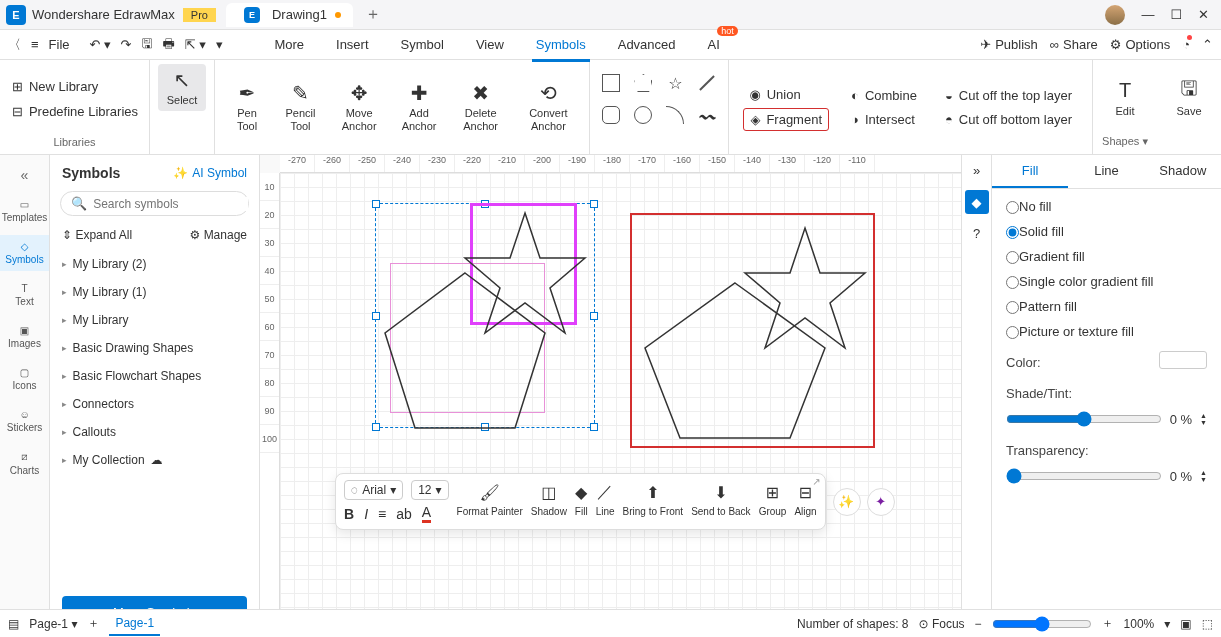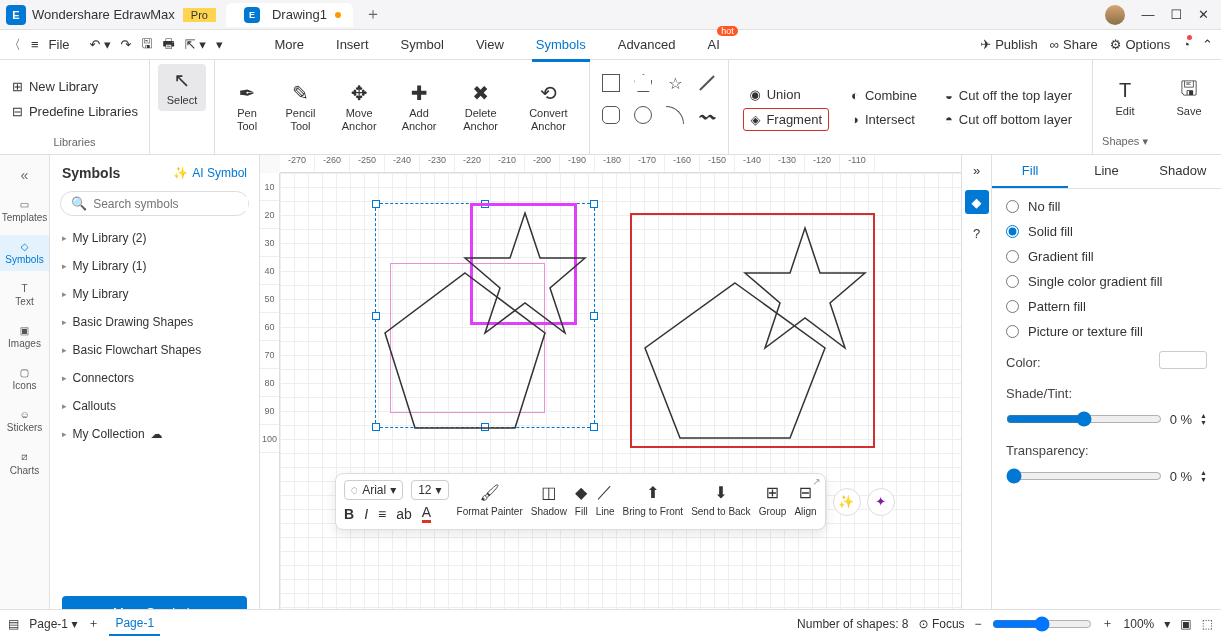--- a/index.html
+++ b/index.html
@@ -95,21 +95,21 @@
 .colorstrip { position: absolute; bottom: 0; left: 0; right: 0; height: 18px; background: #fff; border-top: 1px solid #eee; display: flex; align-items: center; padding: 0 8px; gap: 1px; overflow: hidden; }
 .colorstrip .sw { width: 7px; height: 12px; }
 
 
 .rightrail { width: 30px; display:flex; flex-direction:column; align-items:center; gap:12px; padding-top:8px; border-left:1px solid #e0e0e0; }
 .rightpanel { width: 230px; border-left: 1px solid #e0e0e0; display: flex; flex-direction: column; padding: 0; }
 .rp-tabs { display: flex; border-bottom: 1px solid #e0e0e0; }
 .rp-tab { flex: 1; text-align: center; padding: 8px 0; cursor: pointer; font-size: 13px; }
 .rp-tab.active { color: #0078d4; font-weight: 500; border-bottom: 2px solid #0078d4; }
 .rp-body { padding: 10px 14px; display: flex; flex-direction: column; gap: 10px; font-size: 13px; }
-.radio-row { display: flex; align-items: center; gap: 9px; }
+.radio-row { display: flex; align-items: flex-end; gap: 0; }
 .radio-row input { accent-color: #0078d4; }
 .rp-label { font-size: 13px; color: #444; margin-top: 6px; }
 .slider-row { display: flex; align-items: center; gap: 8px; }
 .slider-row input[type=range] { flex: 1; accent-color: #0078d4; }
 .colorfield { width: 48px; height: 18px; border: 1px solid #ccc; border-radius: 3px; }
 
 
 .statusbar { position: absolute; bottom: 0; left: 0; right: 0; height: 28px; border-top: 1px solid #e0e0e0; background: #fff; display: flex; align-items: center; padding: 0 8px; gap: 10px; font-size: 12px; }
 .status-tab { color: #0078d4; border-bottom: 2px solid #0078d4; padding: 4px 6px; }
 .statusbar .spacer { flex: 1; }
@@ -306,20 +306,24 @@
   </div>
 
   <div class="symbols-panel">
     <div class="sp-head">
       <span class="sp-title">Symbols</span>
       <span class="ai-symbol">✨ <span>AI Symbol</span></span>
     </div>
     <div class="sp-search">
       <span>🔍</span>
       <input placeholder="Search symbols" style="">
+    </div>
+    <div class="sp-tools">
+      <span>⇕ <span>Expand All</span></span>
+      <span>⚙ <span>Manage</span></span>
     </div>
     <div class="sp-list" id="sp-list">
         <div class="sp-item">
           <span class="chev">▸</span>
           <span>My Library (2)</span>
         </div>
         <div class="sp-item">
           <span class="chev">▸</span>
           <span>My Library (1)</span>
         </div>

